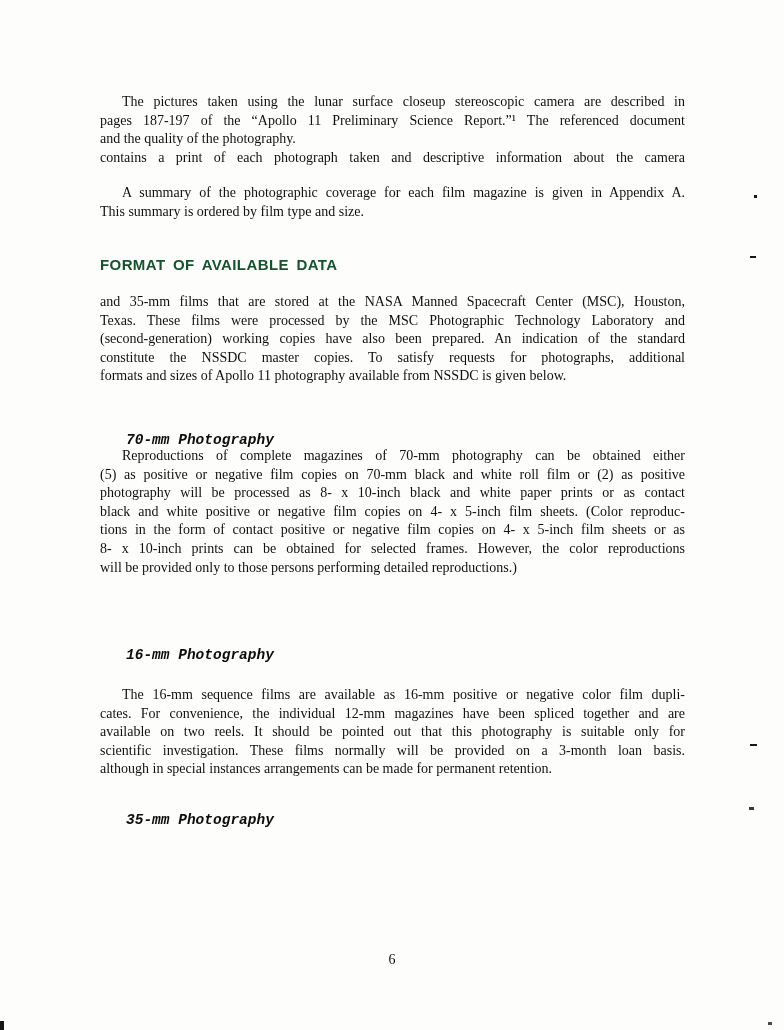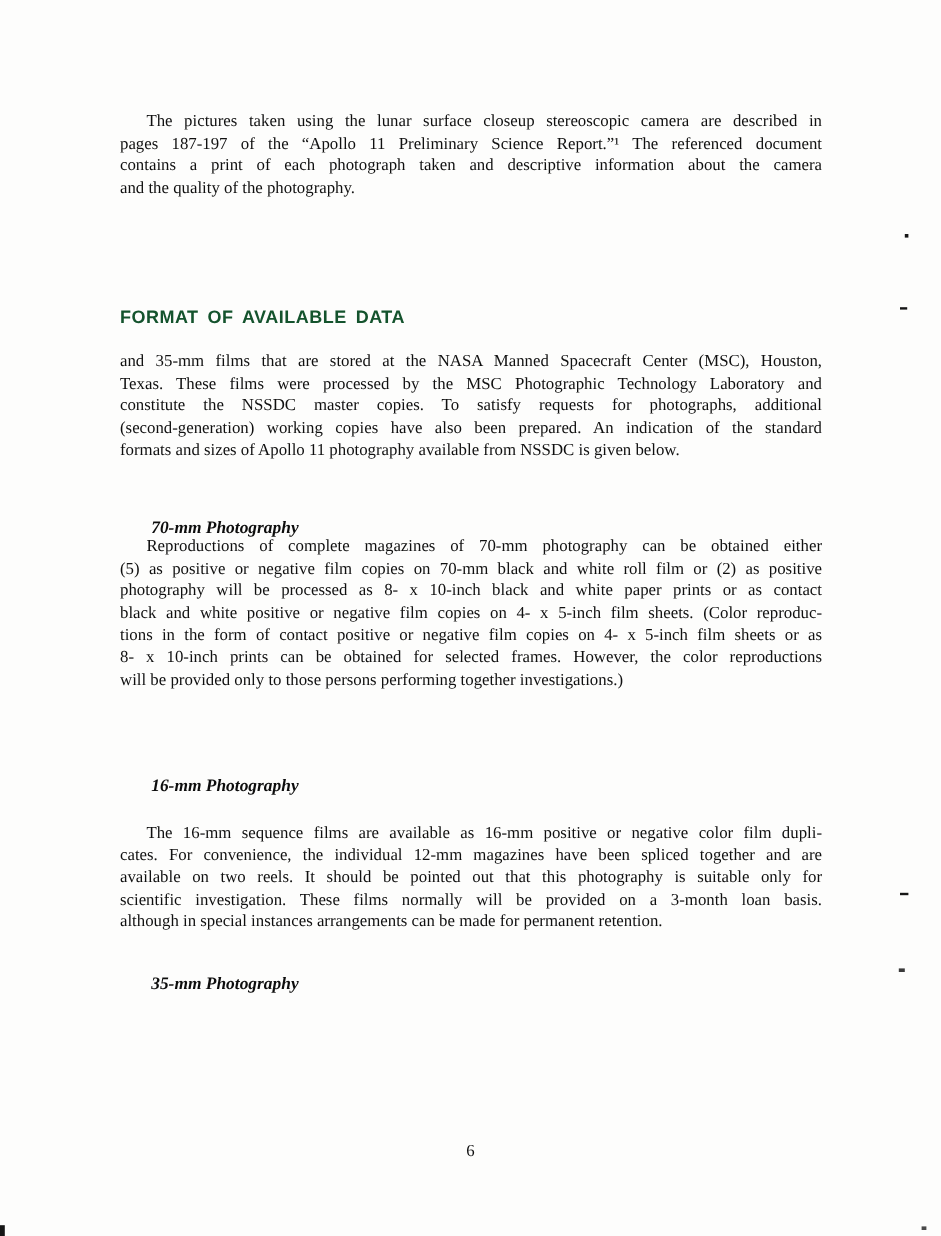--- a/index.html
+++ b/index.html
@@ -31,21 +31,21 @@
     font-family: "Liberation Sans", sans-serif;
     font-weight: bold;
     font-size: 15px;
     letter-spacing: 0.4px;
     word-spacing: 3px;
     color: #14532d;
   }
   .subhead {
     position: absolute;
     left: 126px;
-    font-family: Liberation Serif, serif;
+    font-family: Liberation Mono, monospace;
     font-weight: bold;
     font-style: italic;
     font-size: 14.5px;
     color: #0d0d0d;
   }
   .page-number {
     position: absolute;
     top: 952px;
     left: 0;
     width: 784px;
@@ -61,45 +61,49 @@
   #art-speck-right   { left: 768px; top: 1022px; width: 4px; height: 3px; background: #4a4a4a; }
 </style>
 </head>
 <body>
 
 <div class="page">
 
   <div class="block" style="top: 93px">
       <div class="line first">The pictures taken using the lunar surface closeup stereoscopic camera are described in</div>
       <div class="line">pages 187-197 of the “Apollo 11 Preliminary Science Report.”¹  The referenced document</div>
+      <div class="line last">and the quality of the photography.</div>
       <div class="line">contains a print of each photograph taken and descriptive information about the camera</div>
-      <div class="line last">and the quality of the photography.</div>
     </div>
 
+  <div class="block" style="top: 184px">
+      <div class="line first">A summary of the photographic coverage for each film magazine is given in Appendix A.</div>
+      <div class="line last">This summary is ordered by film type and size.</div>
+    </div>
 
   <div class="heading" style="top: 256px">FORMAT OF AVAILABLE DATA</div>
 
   <div class="block" style="top: 293px">
       <div class="line">and 35-mm films that are stored at the NASA Manned Spacecraft Center (MSC), Houston,</div>
       <div class="line">Texas.  These films were processed by the MSC Photographic Technology Laboratory and</div>
+      <div class="line">(second-generation) working copies have also been prepared.  An indication of the standard</div>
       <div class="line">constitute the NSSDC master copies.  To satisfy requests for photographs, additional</div>
-      <div class="line">(second-generation) working copies have also been prepared.  An indication of the standard</div>
       <div class="line last">formats and sizes of Apollo 11 photography available from NSSDC is given below.</div>
     </div>
 
   <div class="subhead" style="top: 432px">70-mm Photography</div>
 
   <div class="block" style="top: 447px">
       <div class="line first">Reproductions of complete magazines of 70-mm photography can be obtained either</div>
       <div class="line">(5) as positive or negative film copies on 70-mm black and white roll film or (2) as positive</div>
       <div class="line">photography will be processed as 8- x 10-inch black and white paper prints or as contact</div>
       <div class="line">black and white positive or negative film copies on 4- x 5-inch film sheets.  (Color reproduc-</div>
       <div class="line">tions in the form of contact positive or negative film copies on 4- x 5-inch film sheets or as</div>
       <div class="line">8- x 10-inch prints can be obtained for selected frames.  However, the color reproductions</div>
-      <div class="line last">will be provided only to those persons performing together investigations.)</div>
+      <div class="line last">will be provided only to those persons performing detailed reproductions.)</div>
     </div>
 
   <div class="subhead" style="top: 647px">16-mm Photography</div>
 
   <div class="block" style="top: 686px">
       <div class="line first">The 16-mm sequence films are available as 16-mm positive or negative color film dupli-</div>
       <div class="line">cates.  For convenience, the individual 12-mm magazines have been spliced together and are</div>
       <div class="line">available on two reels.  It should be pointed out that this photography is suitable only for</div>
       <div class="line">scientific investigation.  These films normally will be provided on a 3-month loan basis.</div>
       <div class="line last">although in special instances arrangements can be made for permanent retention.</div>

